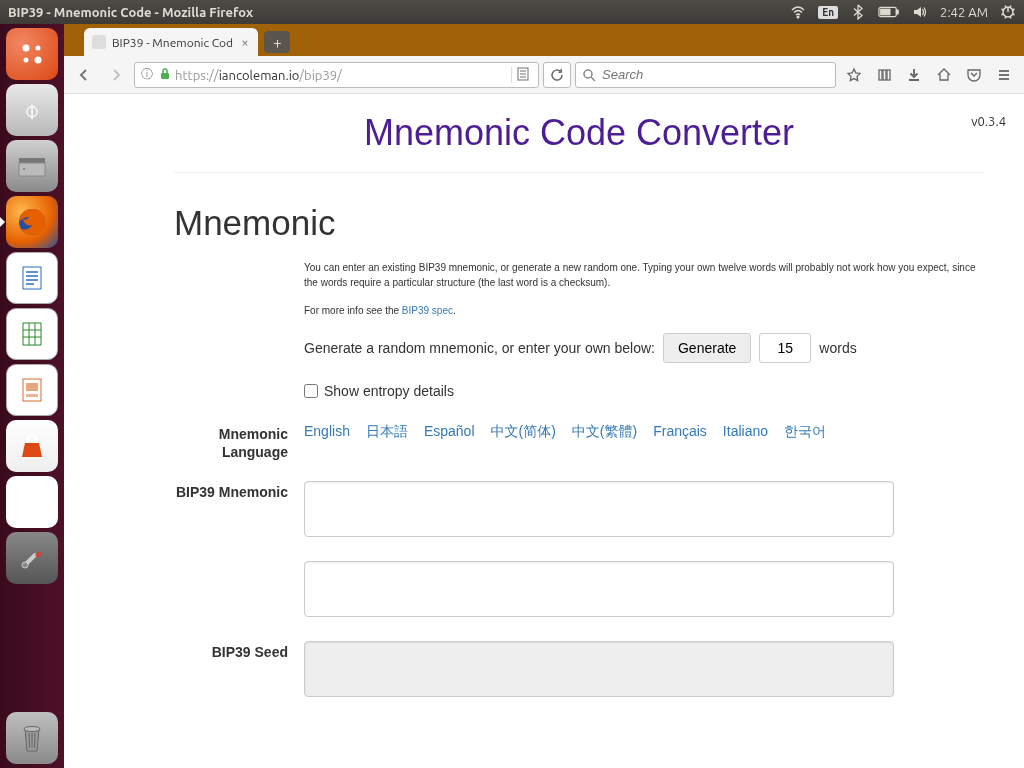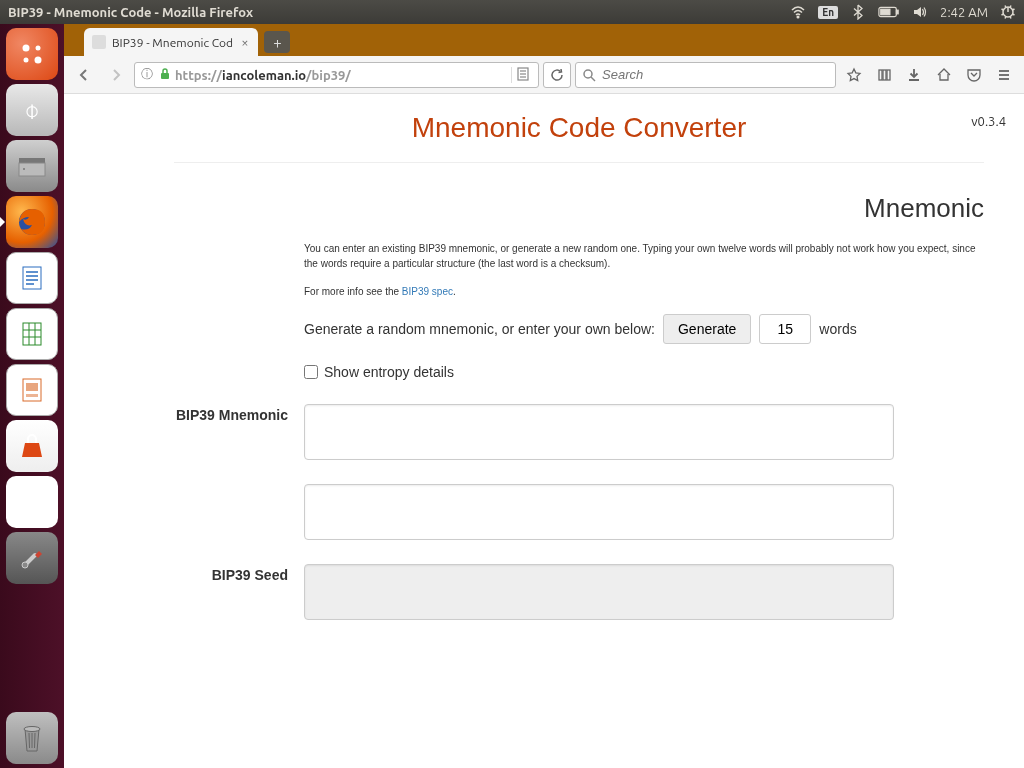--- a/index.html
+++ b/index.html
@@ -35,37 +35,37 @@
 .tab { height: 28px; background: #f5f5f5; border-radius: 6px 6px 0 0; display:flex; align-items:center; padding:0 8px; font-size:12px; color:#333; max-width:200px; gap:6px;}
 .tab .favicon { width:14px; height:14px; background:#ddd; border-radius:2px; }
 .tab .tclose { color:#777; font-size:13px; padding:0 2px; cursor:pointer;}
 .newtab { width:26px; height:22px; margin-left:6px; margin-bottom:3px; background:#5a564d; border-radius:4px; color:#ddd; display:flex; align-items:center; justify-content:center; font-size:15px; cursor:pointer;}
 
 .navbar { height: 38px; background: #f5f5f5; border-bottom:1px solid #ddd; display:flex; align-items:center; padding:0 6px; gap:4px; }
 .navbtn { width:28px; height:28px; display:flex; align-items:center; justify-content:center; color:#666; font-size:16px; border-radius:3px; }
 .urlbar { flex:1.6; height:26px; border:1px solid #bbb; border-radius:3px; background:#fff; display:flex; align-items:center; padding:0 4px; font-size:13px; color:#555; gap:4px;}
 .urlbar .lockinfo { background:#fff; padding:0 2px; color:#888; font-size:12px;}
 .urlbar .lock { color:#4caf50; }
-.urlbar .urltext { flex:1; white-space:nowrap; overflow:hidden;font-weight:bold; }
+.urlbar .urltext { flex:1; white-space:nowrap; overflow:hidden; }
 .urlbar .urltext .host { color:#333; }
 .urlbar .readermode { color:#888; padding:0 4px; border-left:1px solid #ddd; }
 .reloadbox { width:28px; height:26px; border:1px solid #bbb; border-radius:3px; background:#fff; display:flex; align-items:center; justify-content:center; color:#666; font-size:14px;}
 .searchbar { flex:1; height:26px; border:1px solid #bbb; border-radius:3px; background:#fff; display:flex; align-items:center; padding:0 6px; font-size:13px; color:#888; gap:6px;}
 .searchbar input { border:none; outline:none; flex:1; font-size:13px; font-style:italic; color:#000000; }
 .righticons { display:flex; gap:2px; }
 
 
 .viewport { flex:1; overflow-y:scroll; position:relative; }
 .viewport::-webkit-scrollbar { width:12px; }
 .viewport::-webkit-scrollbar-thumb { background:#e66000; border-radius:6px; }
 .page { padding: 10px 40px 40px 110px; color:#333; font-family: "Helvetica Neue", Helvetica, Arial, sans-serif; }
 .version { position:absolute; right:18px; top:20px; font-size:13px; color:#333; }
-h1.maintitle { font-size: 28px; font-weight:400; text-align:center; margin: 8px 0 18px; color:#c2410c; }
+h1.maintitle { font-size: 36px; font-weight:400; text-align:center; margin: 8px 0 18px; color:#4c1d95; }
 hr.sep { border:none; border-top:1px solid #eee; margin-bottom:30px; }
-h2.section { font-size:26px; font-weight:400; margin-bottom:18px; color:#333;text-align:right; }
+h2.section { font-size:35px; font-weight:400; margin-bottom:18px; color:#333; }
 .form-area { margin-left:130px; }
 .form-area p { font-size:10px; color:#333; line-height:1.45; margin-bottom:14px; }
 .form-area a { color:#337ab7; text-decoration:none; }
 .genrow { display:flex; align-items:center; gap:8px; font-size:14px; margin: 12px 0 20px; }
 .genbtn { background:#eee; border:1px solid #ccc; padding:6px 14px; border-radius:3px; font-size:14px; cursor:pointer;}
 .wordcount { width:52px; height:30px; border:1px solid #ccc; border-radius:3px; padding:0 6px; font-size:14px; text-align:center; background:#fff;}
 .chkrow { display:flex; align-items:center; gap:6px; font-size:14px; margin-bottom:24px;}
 .chkrow input { width:14px; height:14px; }
 
 .fieldrow { display:flex; margin-bottom:20px; }
@@ -304,20 +304,33 @@
           <button class="genbtn">Generate</button>
           <input class="wordcount" value="15" style="">
           <span>words</span>
         </div>
 
         <div class="chkrow">
           <input type="checkbox" style="">
           <span>Show entropy details</span>
         </div>
 
+        <div class="fieldrow">
+          <div class="fieldlabel">Mnemonic Language</div>
+          <div class="fieldcontent langlinks">
+            <a>English</a>
+            <a>日本語</a>
+            <a>Español</a>
+            <a>中文(简体)</a>
+            <a>中文(繁體)</a>
+            <a>Français</a>
+            <a>Italiano</a>
+            <a>한국어</a>
+          </div>
+        </div>
 
         <div class="fieldrow">
           <div class="fieldlabel">BIP39 Mnemonic</div>
           <div class="fieldcontent"><textarea class="bigfield" style=""></textarea></div>
         </div>
 
         <div class="fieldrow">
           <div class="fieldcontent"><textarea class="bigfield" style=""></textarea></div>
         </div>
 

